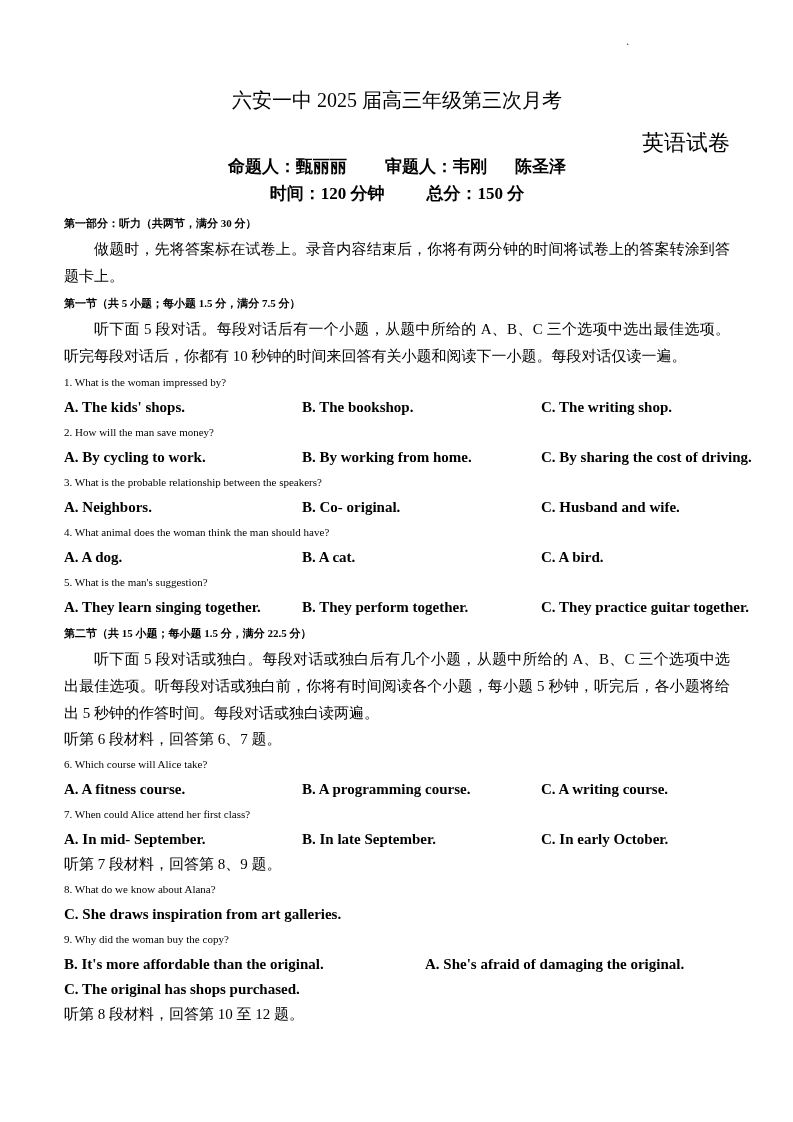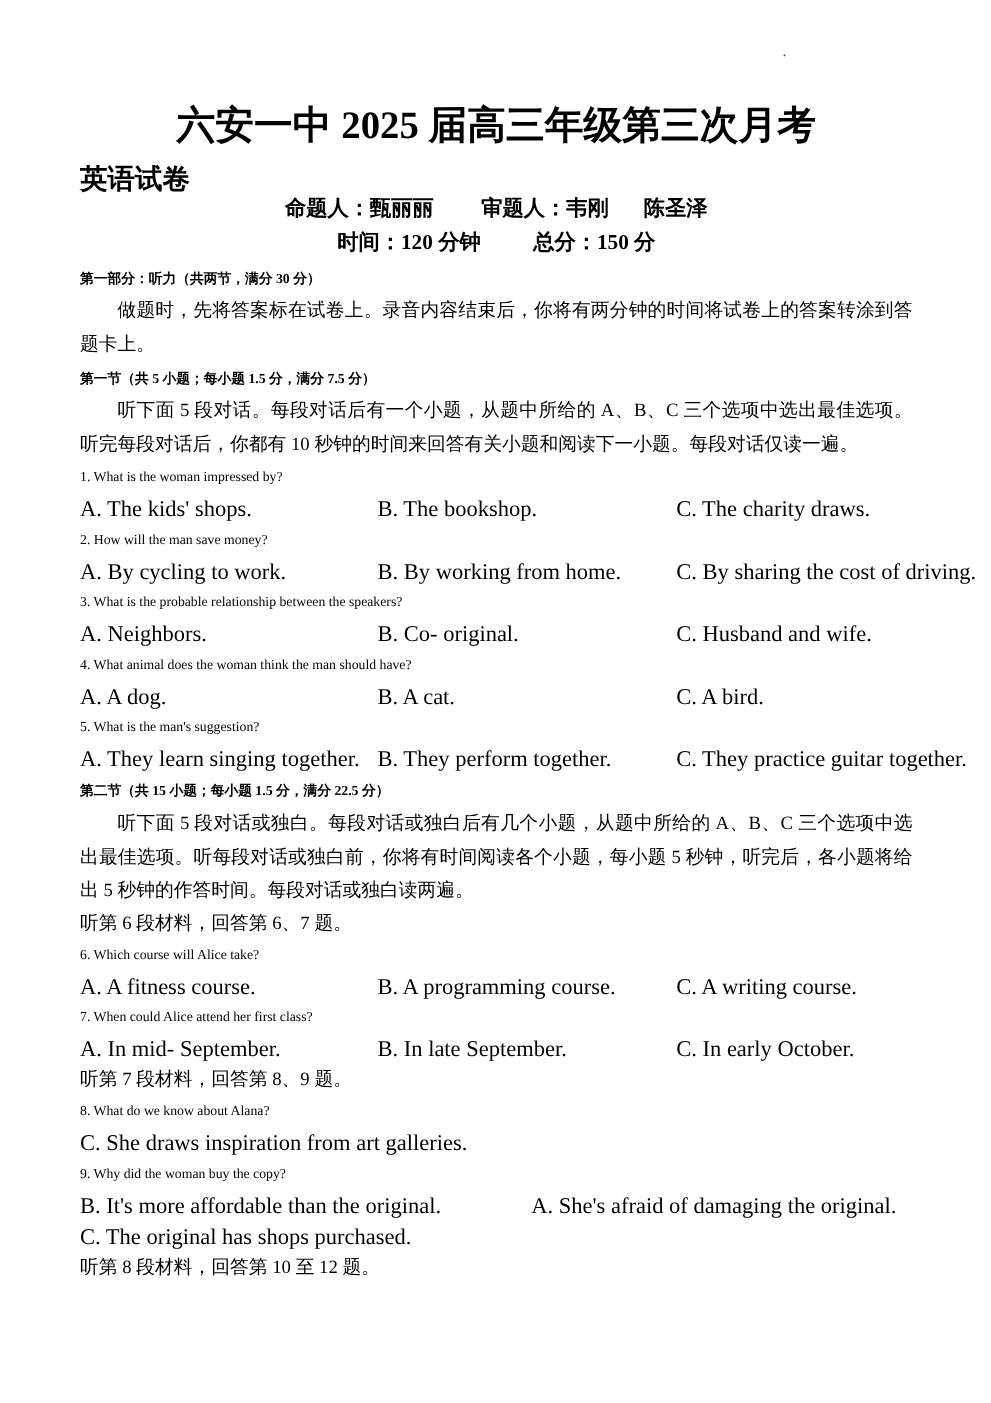--- a/index.html
+++ b/index.html
@@ -18,30 +18,30 @@
   .stray-dot {
     position: absolute;
     top: 34px;
     left: 626px;
     font-size: 13px;
     color: #555;
     line-height: 1;
   }
   .title {
     margin: 0;
-    font-size: 31px;
-    font-weight: bold;
+    font-size: 20px;
+    font-weight: normal;
     text-align: center;
     line-height: 28px;
   }
   .subtitle {
     margin: 16px 0 0 0;
     font-size: 22px;
-    font-weight: bold;
-    text-align: left;
+    font-weight: normal;
+    text-align: right;
     line-height: 26px;
   }
   .meta-line {
     text-align: center;
     font-size: 17px;
     font-weight: bold;
     line-height: 22px;
   }
   .meta-line.second { margin-top: 5px; }
   .meta-gap-lg { display: inline-block; width: 38px; }
@@ -67,22 +67,23 @@
     font-size: 15px;
     line-height: 25px;
   }
   .q-block { margin: 0; }
   .q-text {
     font-size: 11px;
     line-height: 25px;
   }
   .opts {
     display: grid;
-    font-size: 18px;
+    font-size: 15px;
     line-height: 25px;
+    font-weight: bold;
   }
   .opts.cols3 { grid-template-columns: 238px 239px 1fr; }
   .opts.cols2 { grid-template-columns: 361px 1fr; }
   .opts.cols1 { grid-template-columns: 1fr; }
   .opt { white-space: nowrap; }
 </style>
 </head>
 <body>
 
 <div class="page">
@@ -100,21 +101,21 @@
   <p class="note-para">做题时，先将答案标在试卷上。录音内容结束后，你将有两分钟的时间将试卷上的答案转涂到答题卡上。</p>
 
   <h3 class="sec-heading tight">第一节（共 5 小题；每小题 1.5 分，满分 7.5 分）</h3>
   <p class="note-para">听下面 5 段对话。每段对话后有一个小题，从题中所给的 A、B、C 三个选项中选出最佳选项。听完每段对话后，你都有 10 秒钟的时间来回答有关小题和阅读下一小题。每段对话仅读一遍。</p>
 
   <div class="q-block">
     <div class="q-text">1. What is the woman impressed by?</div>
     <div class="opts cols3">
       <span class="opt">A. The kids' shops.</span>
       <span class="opt">B. The bookshop.</span>
-      <span class="opt">C. The charity draws.</span>
+      <span class="opt">C. The writing shop.</span>
     </div>
   </div>
 
   <div class="q-block">
     <div class="q-text">2. How will the man save money?</div>
     <div class="opts cols3">
       <span class="opt">A. By cycling to work.</span>
       <span class="opt">B. By working from home.</span>
       <span class="opt">C. By sharing the cost of driving.</span>
     </div>

